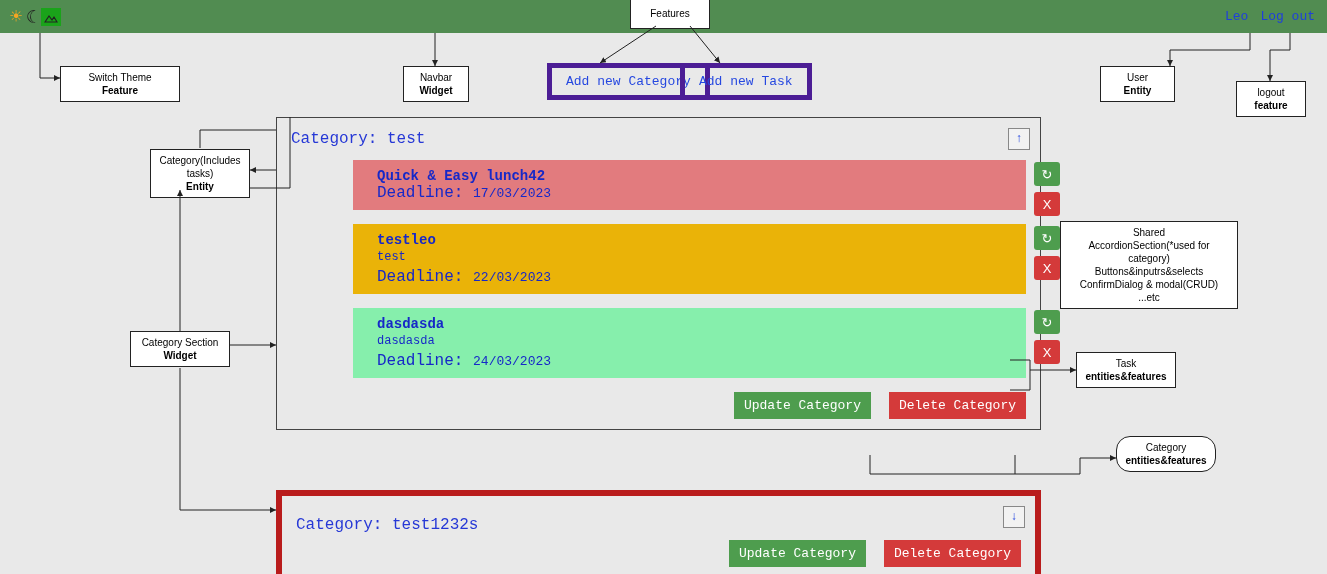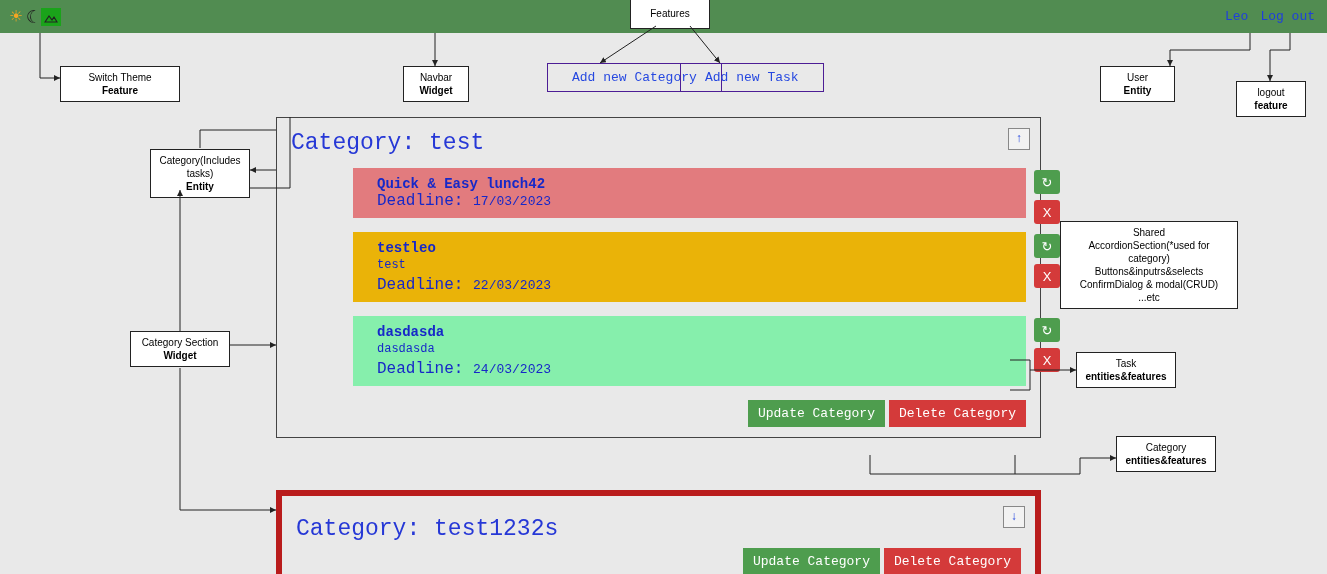--- a/index.html
+++ b/index.html
@@ -32,41 +32,41 @@
     border: 1px solid #222;
     padding: 4px 8px;
     font-size: 10px;
     font-family: Arial, sans-serif;
     text-align: center;
     line-height: 1.3;
   }
   .diagram-label .bold { font-weight: bold; }
 
   .btn-outline {
-    border: 1px solid #4c1d95;
+    border: 5px solid #4c1d95;
     color: #2648e0;
     background: transparent;
-    padding: 6px 24px;
+    padding: 6px 14px;
     font-family: 'Courier New', monospace;
     font-size: 13px;
     cursor: pointer;
   }
 
   .category-panel {
     position: absolute;
     left: 276px;
     top: 117px;
     width: 765px;
     border: 1px solid #444;
     background: #e9e9e9;
     padding: 12px 14px 10px 14px;
   }
   .category-title {
     color: #2638d6;
-    font-size: 23px;
+    font-size: 16px;
     font-family: 'Courier New', monospace;
     margin-bottom: 12px;
   }
   .collapse-btn {
     position: absolute;
     right: 10px; top: 10px;
     width: 22px; height: 22px;
     border: 1px solid #888;
     background: #f2f2f2;
     display: flex; align-items: center; justify-content: center;
@@ -95,21 +95,21 @@
     width: 26px; height: 24px;
     border: none; border-radius: 3px;
     color: white; font-size: 13px;
     display:flex; align-items:center; justify-content:center;
     cursor:pointer;
   }
   .btn-green { background: #4e9d4e; }
   .btn-red   { background: #d43a3a; }
 
   .panel-actions {
-    display:flex; justify-content:flex-end; gap:4px; margin-top:4px;
+    display:flex; justify-content:flex-end; gap:18px; margin-top:4px;
   }
   .panel-btn {
     border:none; color:white; padding:6px 10px;
     font-family:'Courier New', monospace; font-size:13px; cursor:pointer;
   }
 
   .category-panel2 {
     position:absolute; left:276px; top:490px; width:765px;
     border:6px solid #b91c1c; background:#e9e9e9; padding:20px 14px 10px 14px;
   }
@@ -169,21 +169,21 @@
   <div>Shared</div>
   <div>AccordionSection(*used for category)</div>
   <div>Buttons&amp;inputrs&amp;selects</div>
   <div>ConfirmDialog &amp; modal(CRUD)</div>
   <div>...etc</div>
 </div>
 <div class="diagram-label" style="left:1076px; top:352px; width:100px;">
   <div>Task</div>
   <div class="bold">entities&amp;features</div>
 </div>
-<div class="diagram-label" style="left:1116px; top:436px; width:100px;">
+<div class="diagram-label" style="left:1116px; top:436px; width:100px;border-radius:14px;">
   <div>Category</div>
   <div class="bold">entities&amp;features</div>
 </div>
 
 <div class="category-panel">
   <div class="category-title">Category: test</div>
   <div class="collapse-btn">
     <span>↑</span>
   </div>
 

